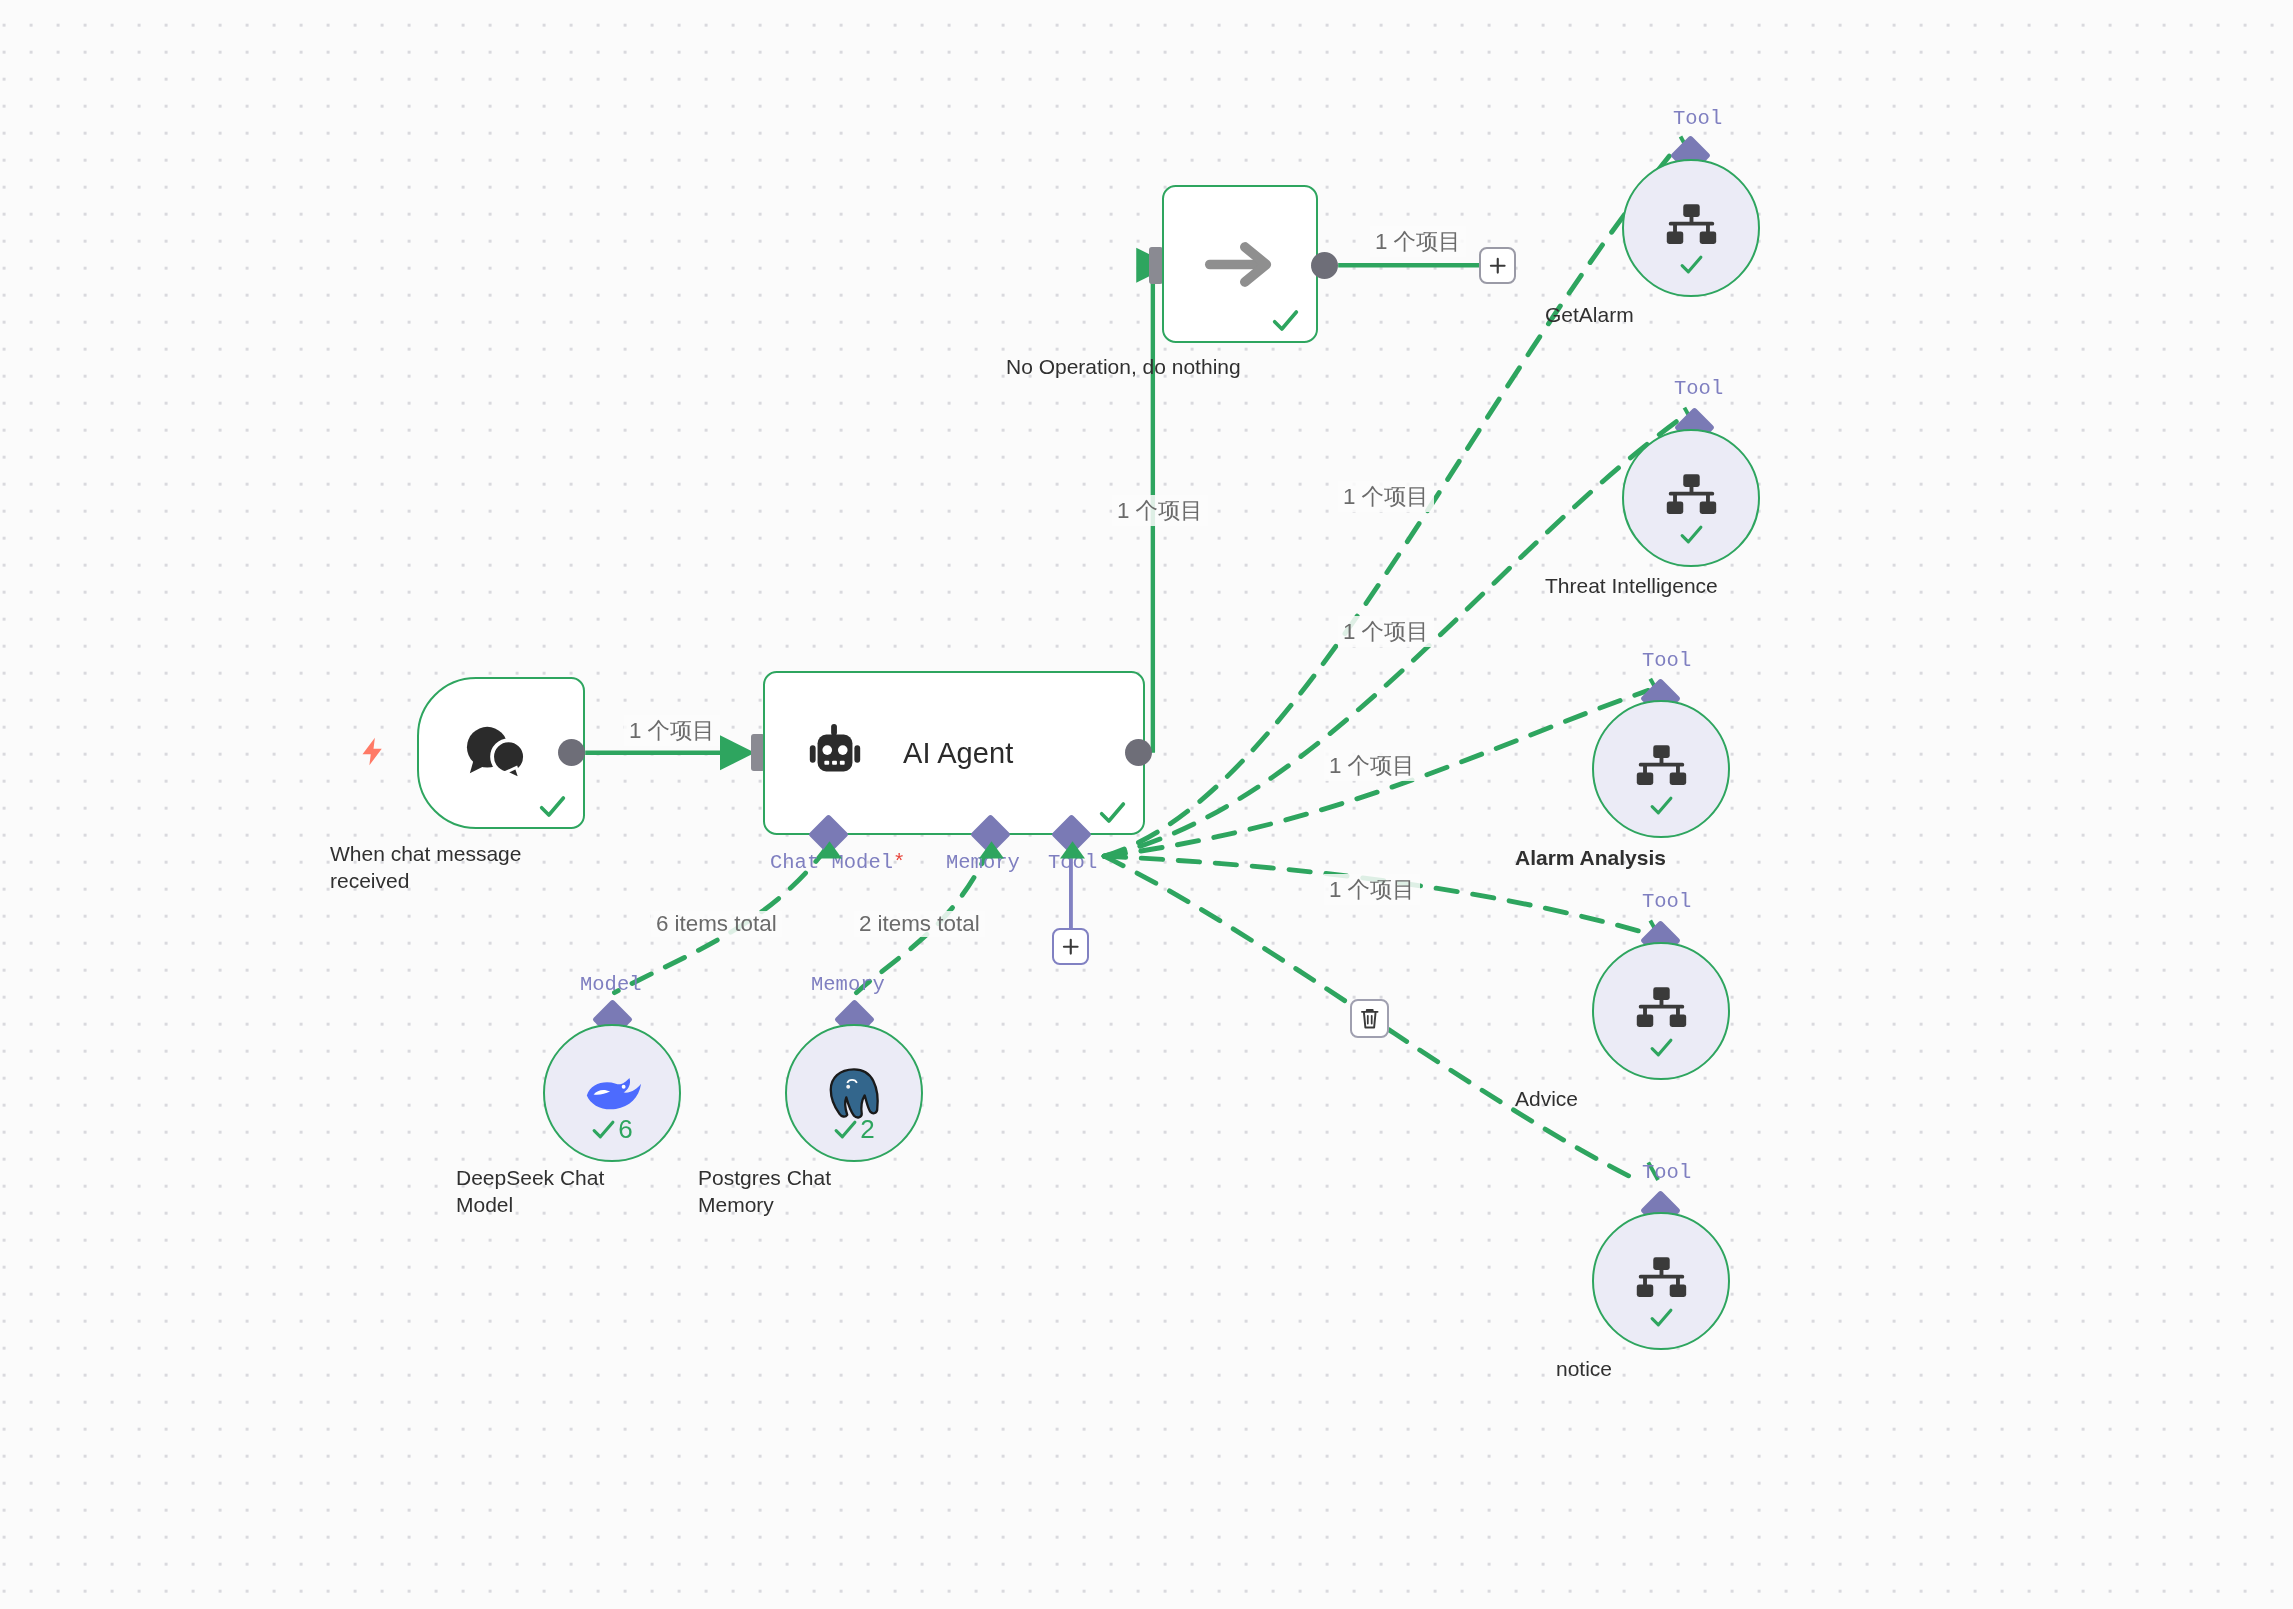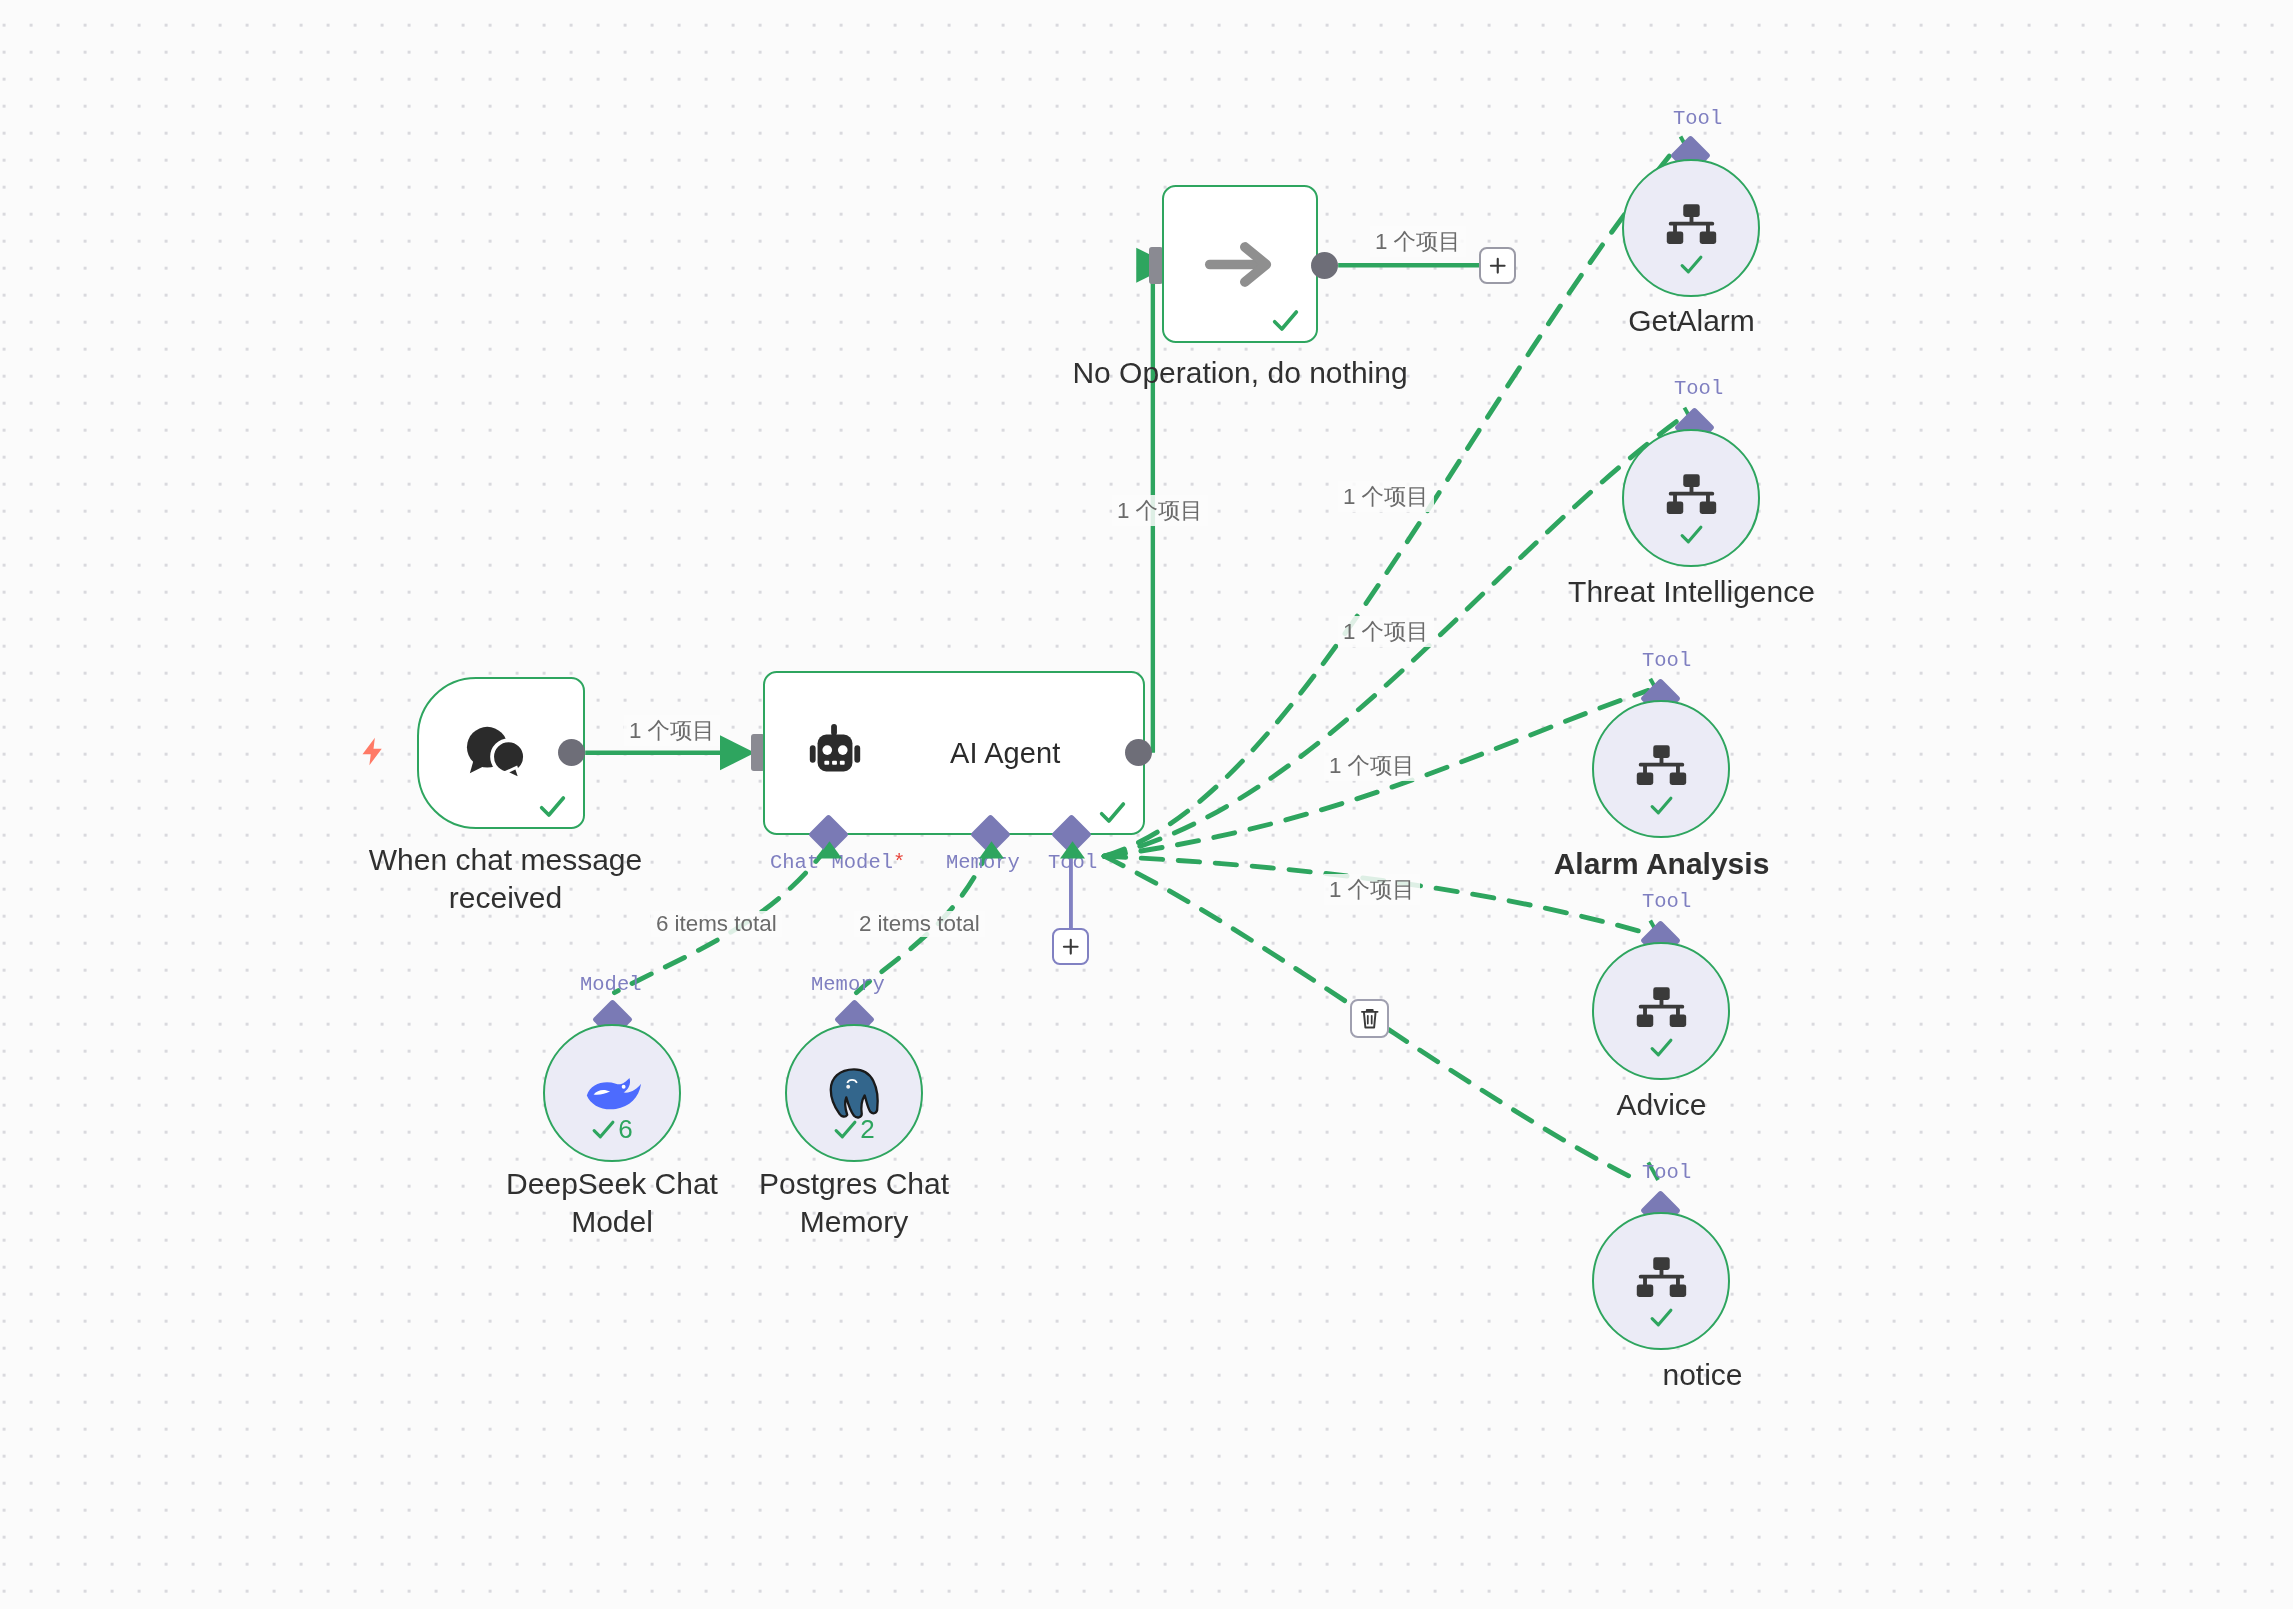--- a/index.html
+++ b/index.html
@@ -32,21 +32,20 @@
   }
 
   
   .node-rect {
     position: absolute;
     background: #ffffff;
     border: 2.9px solid #2ea55f;
     border-radius: 13.7px;
     display: flex;
     align-items: center;
-    gap: 47px;
   }
   .node-rect.trigger {
     border-top-left-radius: 59px;
     border-bottom-left-radius: 59px;
   }
   .node-icon-box {
     display: flex;
     align-items: center;
     justify-content: center;
     flex: none;
@@ -60,22 +59,22 @@
   .node-check {
     position: absolute;
     right: 15.6px;
     bottom: 5.9px;
     width: 29px; height: 29px;
   }
 
   
   .node-caption {
     position: absolute;
-    text-align: center;
-    font-size: 30px;
+    text-align: left;
+    font-size: 21px;
     line-height: 1.28;
     color: #303030;
     white-space: pre-line;
     pointer-events: none;
   }
 
   
   .node-circle {
     position: absolute;
     width: 138px; height: 138px;

